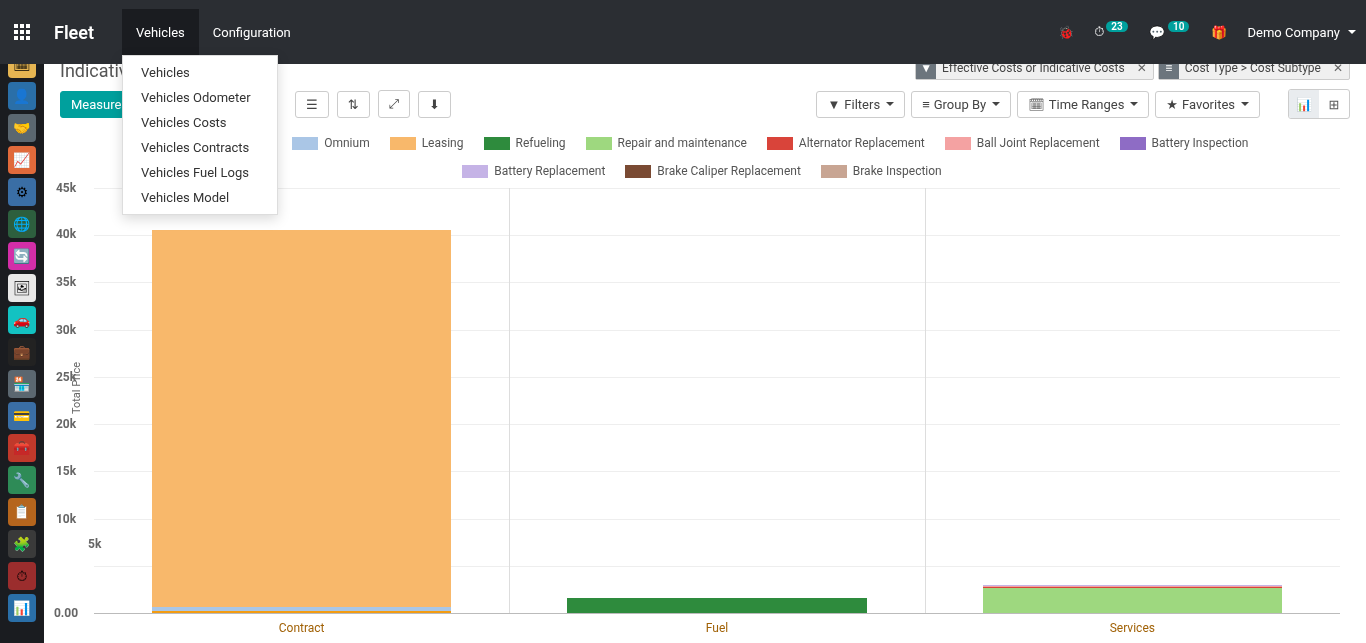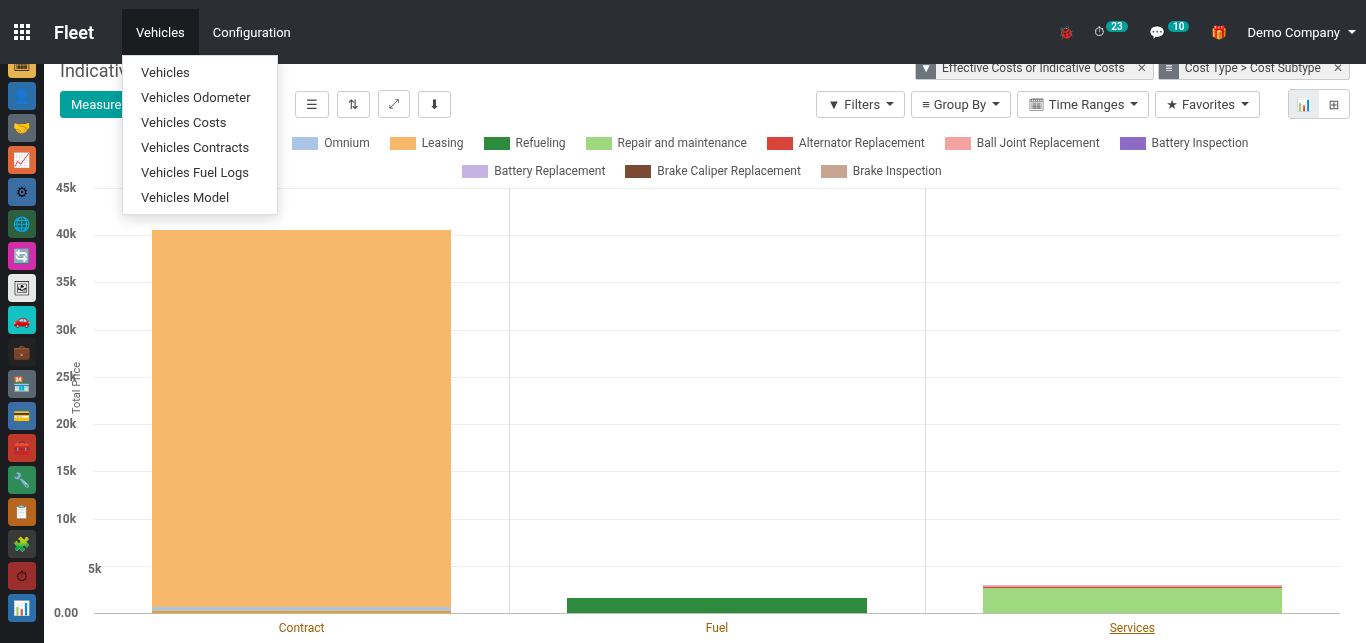--- a/index.html
+++ b/index.html
@@ -210,21 +210,21 @@
         <div class="leg-item">
           <span class="leg-swatch" style="background:#c8a593"></span>
           <span>Brake Inspection</span>
         </div>
       </div>
     <div class="yaxis-title">Total Price</div>
     <div id="grid">
         <div class="gridline axis" style="top: 481px;"></div>
         <div class="ytick" style="top: 481px;">0.00</div>
         <div class="gridline" style="top: 433.778px;"></div>
-        <div class="ytick" style="top: 437px; padding-left: 44px;">5k</div>
+        <div class="ytick" style="top: 412px; padding-left: 44px;">5k</div>
         <div class="gridline" style="top: 386.556px;"></div>
         <div class="ytick" style="top: 386.556px;">10k</div>
         <div class="gridline" style="top: 339.333px;"></div>
         <div class="ytick" style="top: 339.333px;">15k</div>
         <div class="gridline" style="top: 292.111px;"></div>
         <div class="ytick" style="top: 292.111px;">20k</div>
         <div class="gridline" style="top: 244.889px;"></div>
         <div class="ytick" style="top: 244.889px;">25k</div>
         <div class="gridline" style="top: 197.667px;"></div>
         <div class="ytick" style="top: 197.667px;">30k</div>
@@ -252,15 +252,15 @@
           <div class="seg" title="Battery Replacement: 40" style="height: 0.377778px; background: rgb(197, 179, 230);"></div>
           <div class="seg" title="Brake Caliper Replacement: 40" style="height: 0.377778px; background: rgb(122, 74, 51);"></div>
           <div class="seg" title="Brake Inspection: 40" style="height: 0.377778px; background: rgb(200, 165, 147);"></div>
         </div>
       </div>
     <div id="xcats"></div>
   <div class="vgrid" style="left: 465.333px;"></div>
       <div class="xcat" style="left: 257.667px;">Contract</div>
       <div class="vgrid" style="left: 880.667px;"></div>
       <div class="xcat" style="left: 673px;">Fuel</div>
-      <div class="xcat" style="left: 1088.33px; text-decoration: underline;">Services</div>
+      <div class="xcat" style="left: 1088.33px;">Services</div>
     </div>
 </div>
 
 </body></html>

